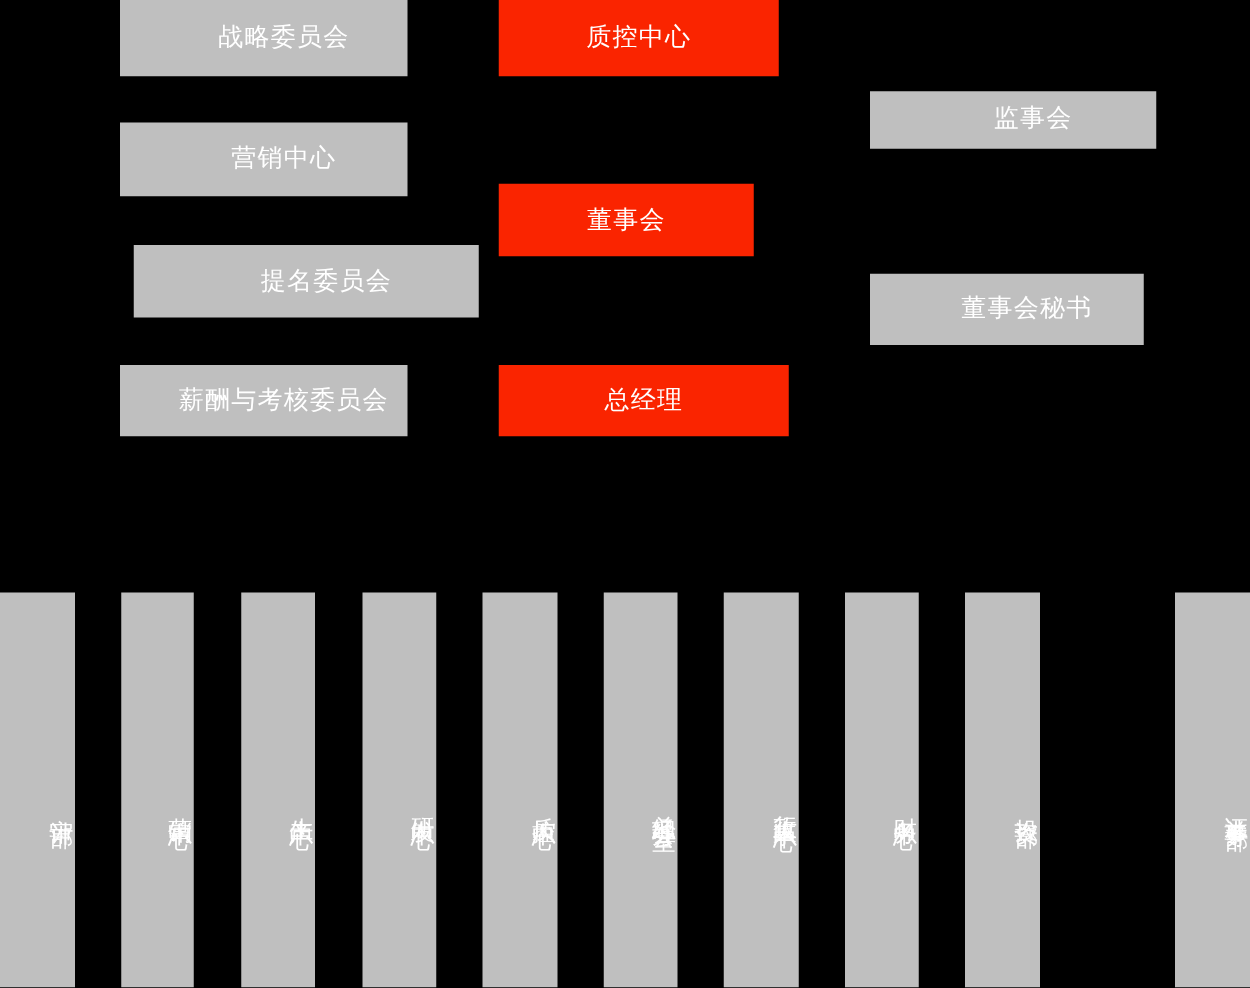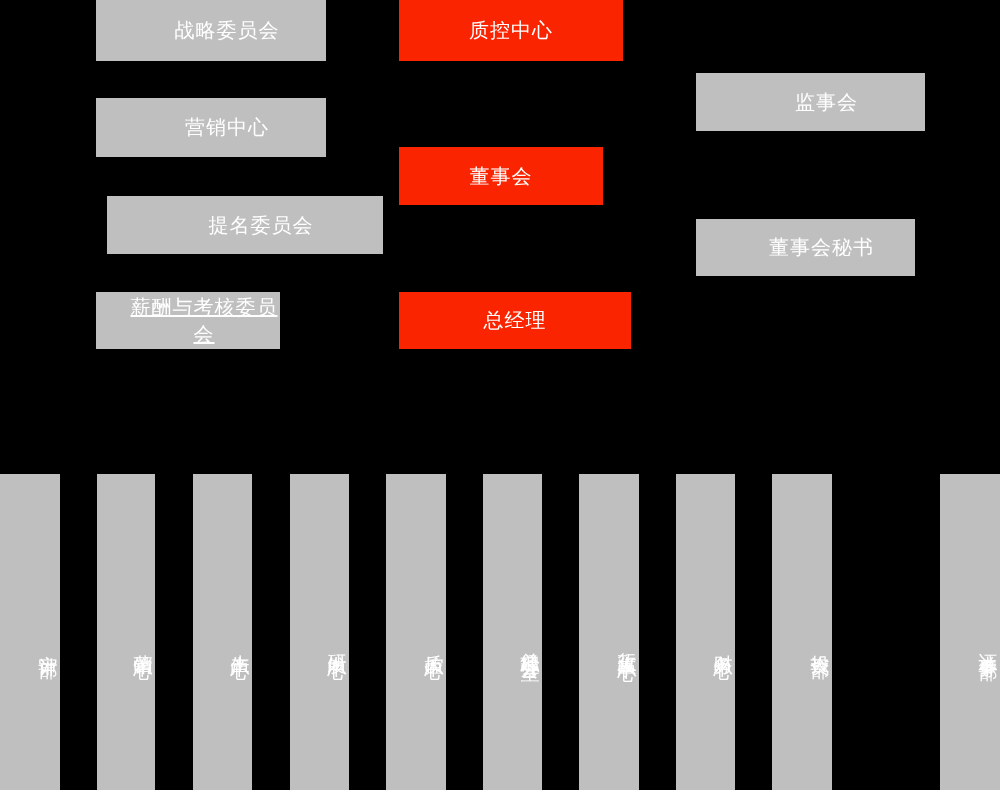--- a/index.html
+++ b/index.html
@@ -56,35 +56,35 @@
 
   <div class="node gray" style="left:96px; top:0px; width:230px; height:61px;">
     <span>战略委员会</span>
   </div>
   <div class="node gray" style="left:96px; top:98px; width:230px; height:59px;">
     <span>营销中心</span>
   </div>
   <div class="node gray" style="left:107px; top:196px; width:276px; height:58px;">
     <span>提名委员会</span>
   </div>
-  <div class="node gray" style="left:96px; top:292px; width:184px; height:57px;text-decoration:underline;">
+  <div class="node gray" style="left:96px; top:292px; width:230px; height:57px;">
     <span>薪酬与考核委员会</span>
   </div>
 
   <div class="node red" style="left:399px; top:0px; width:224px; height:61px;">
     <span>质控中心</span>
   </div>
   <div class="node red" style="left:399px; top:147px; width:204px; height:58px;">
     <span>董事会</span>
   </div>
   <div class="node red" style="left:399px; top:292px; width:232px; height:57px;">
     <span>总经理</span>
   </div>
 
-  <div class="node gray" style="left:696px; top:73px; width:229px; height:58px;">
+  <div class="node gray" style="left:696px; top:73px; width:229px; height:46px;font-family:Liberation Mono, monospace;">
     <span>监事会</span>
   </div>
   <div class="node gray" style="left:696px; top:219px; width:219px; height:57px;">
     <span>董事会秘书</span>
   </div>
 
   <div class="dept" style="left:0px; top:474px; width:60px; height:316px;">
     <span>审计部</span>
   </div>
   <div class="dept" style="left:97px; top:474px; width:58px; height:316px;">

